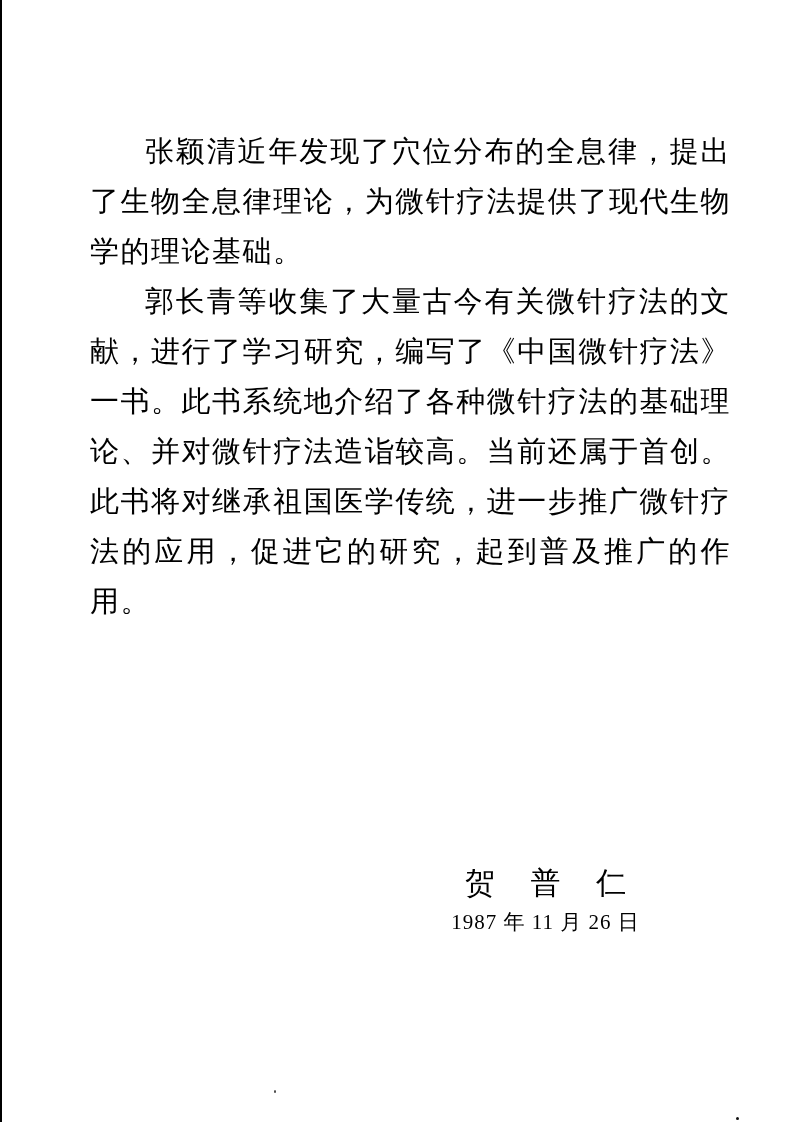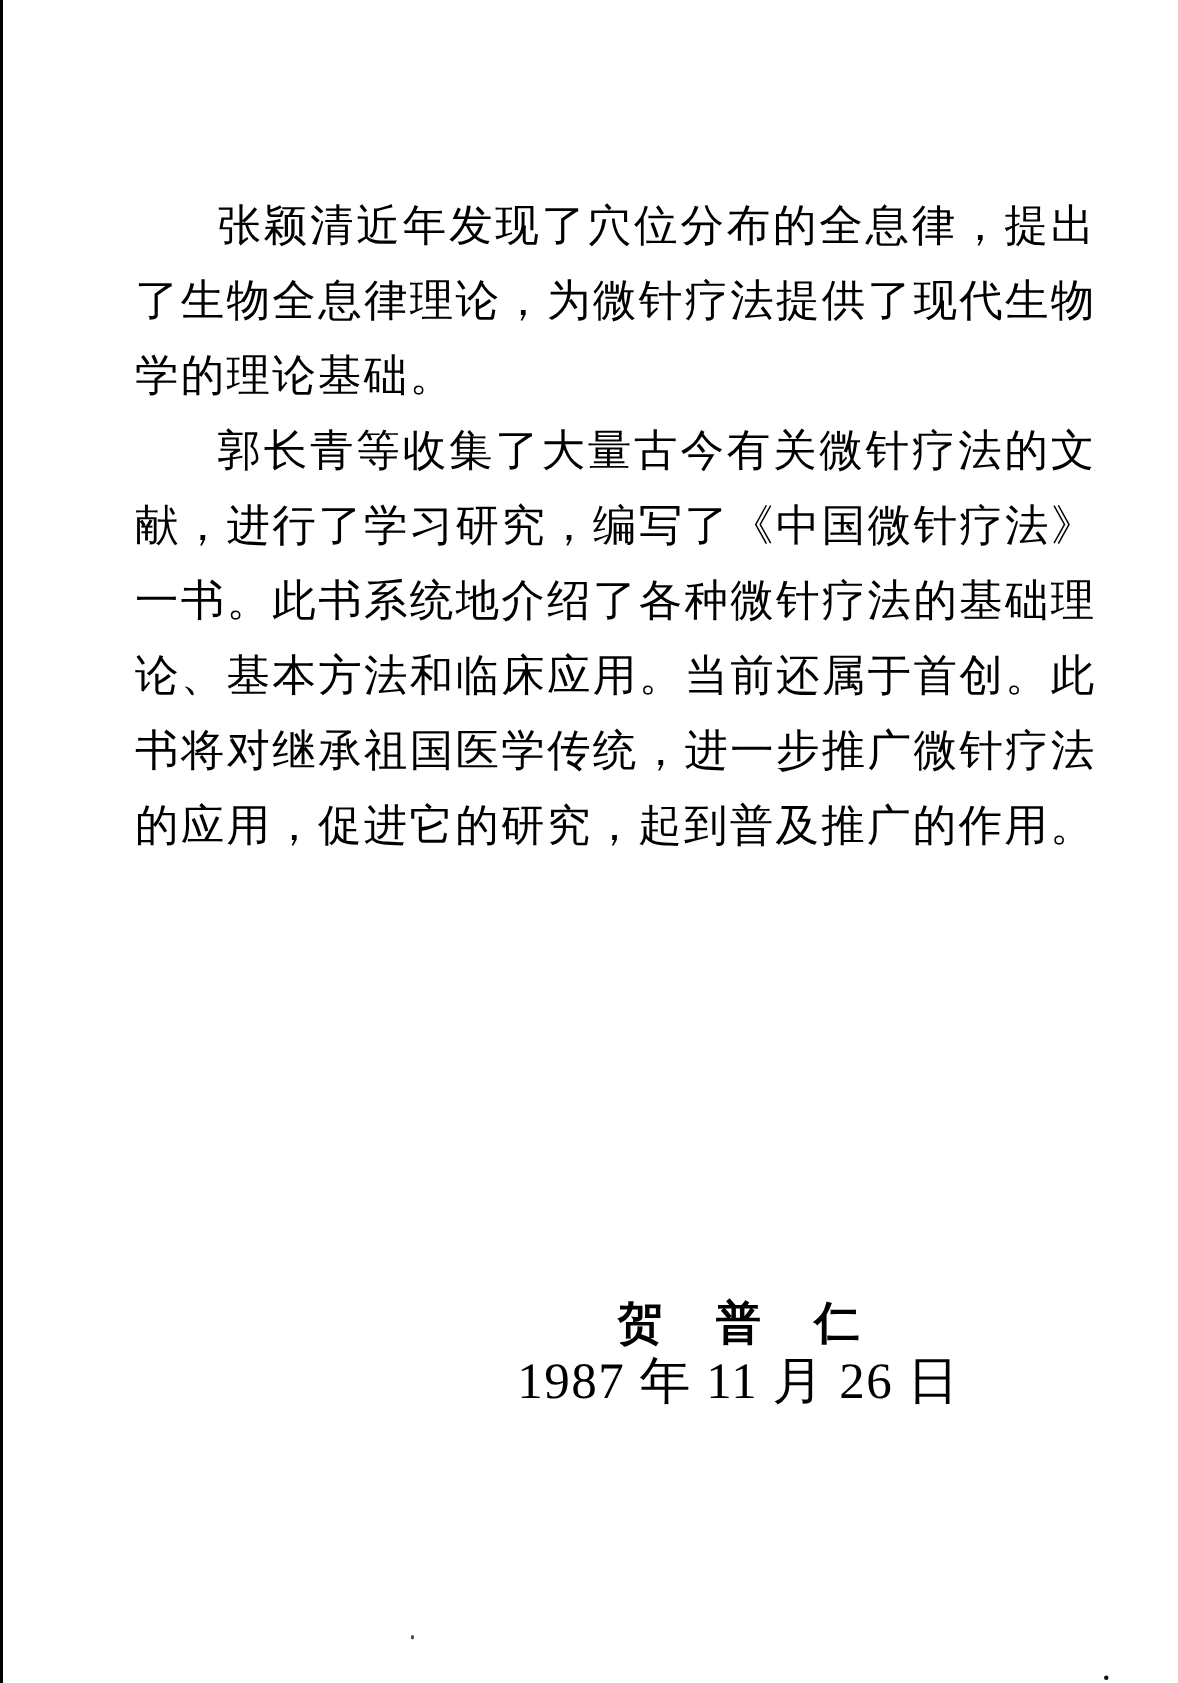--- a/index.html
+++ b/index.html
@@ -42,28 +42,28 @@
   }
   .signature-block {
     position: absolute;
     right: 145px;
     top: 866px;
     text-align: center;
   }
   .signature-name {
     font-size: 30px;
     line-height: 34px;
-    font-weight: bold;
+    font-weight: normal;
     letter-spacing: 14px;
     padding-left: 14px; 
     white-space: nowrap;
   }
   .signature-date {
     margin-top: 5px;
-    font-size: 34px;
+    font-size: 21px;
     line-height: 34px;
     letter-spacing: 1px;
     white-space: nowrap;
   }
   .speck {
     position: absolute;
     background: #444444;
     border-radius: 50%;
   }
   .speck-1 { left: 274px; top: 1090px; width: 2px; height: 3px; }
@@ -71,21 +71,21 @@
 </style>
 </head>
 <body>
 
 <div class="page">
 
   <div class="scan-edge-left"></div>
 
   <div class="body-text">
     <p>张颖清近年发现了穴位分布的全息律，提出了生物全息律理论，为微针疗法提供了现代生物学的理论基础。</p>
-    <p>郭长青等收集了大量古今有关微针疗法的文献，进行了学习研究，编写了《中国微针疗法》一书。此书系统地介绍了各种微针疗法的基础理论、基本方法和临床应用。当前还属于首创。此书将对继承祖国医学传统，进一步推广微针疗法的应用，促进它的研究，起到普及推广的作用。</p>
+    <p>郭长青等收集了大量古今有关微针疗法的文献，进行了学习研究，编写了《中国微针疗法》一书。此书系统地介绍了各种微针疗法的基础理论、并对微针疗法造诣较高。当前还属于首创。此书将对继承祖国医学传统，进一步推广微针疗法的应用，促进它的研究，起到普及推广的作用。</p>
   </div>
 
   <div class="signature-block">
     <div class="signature-name">贺 普 仁</div>
     <div class="signature-date">1987 年 11 月 26 日</div>
   </div>
 
   <div class="speck speck-1"></div>
   <div class="speck speck-2"></div>
 

